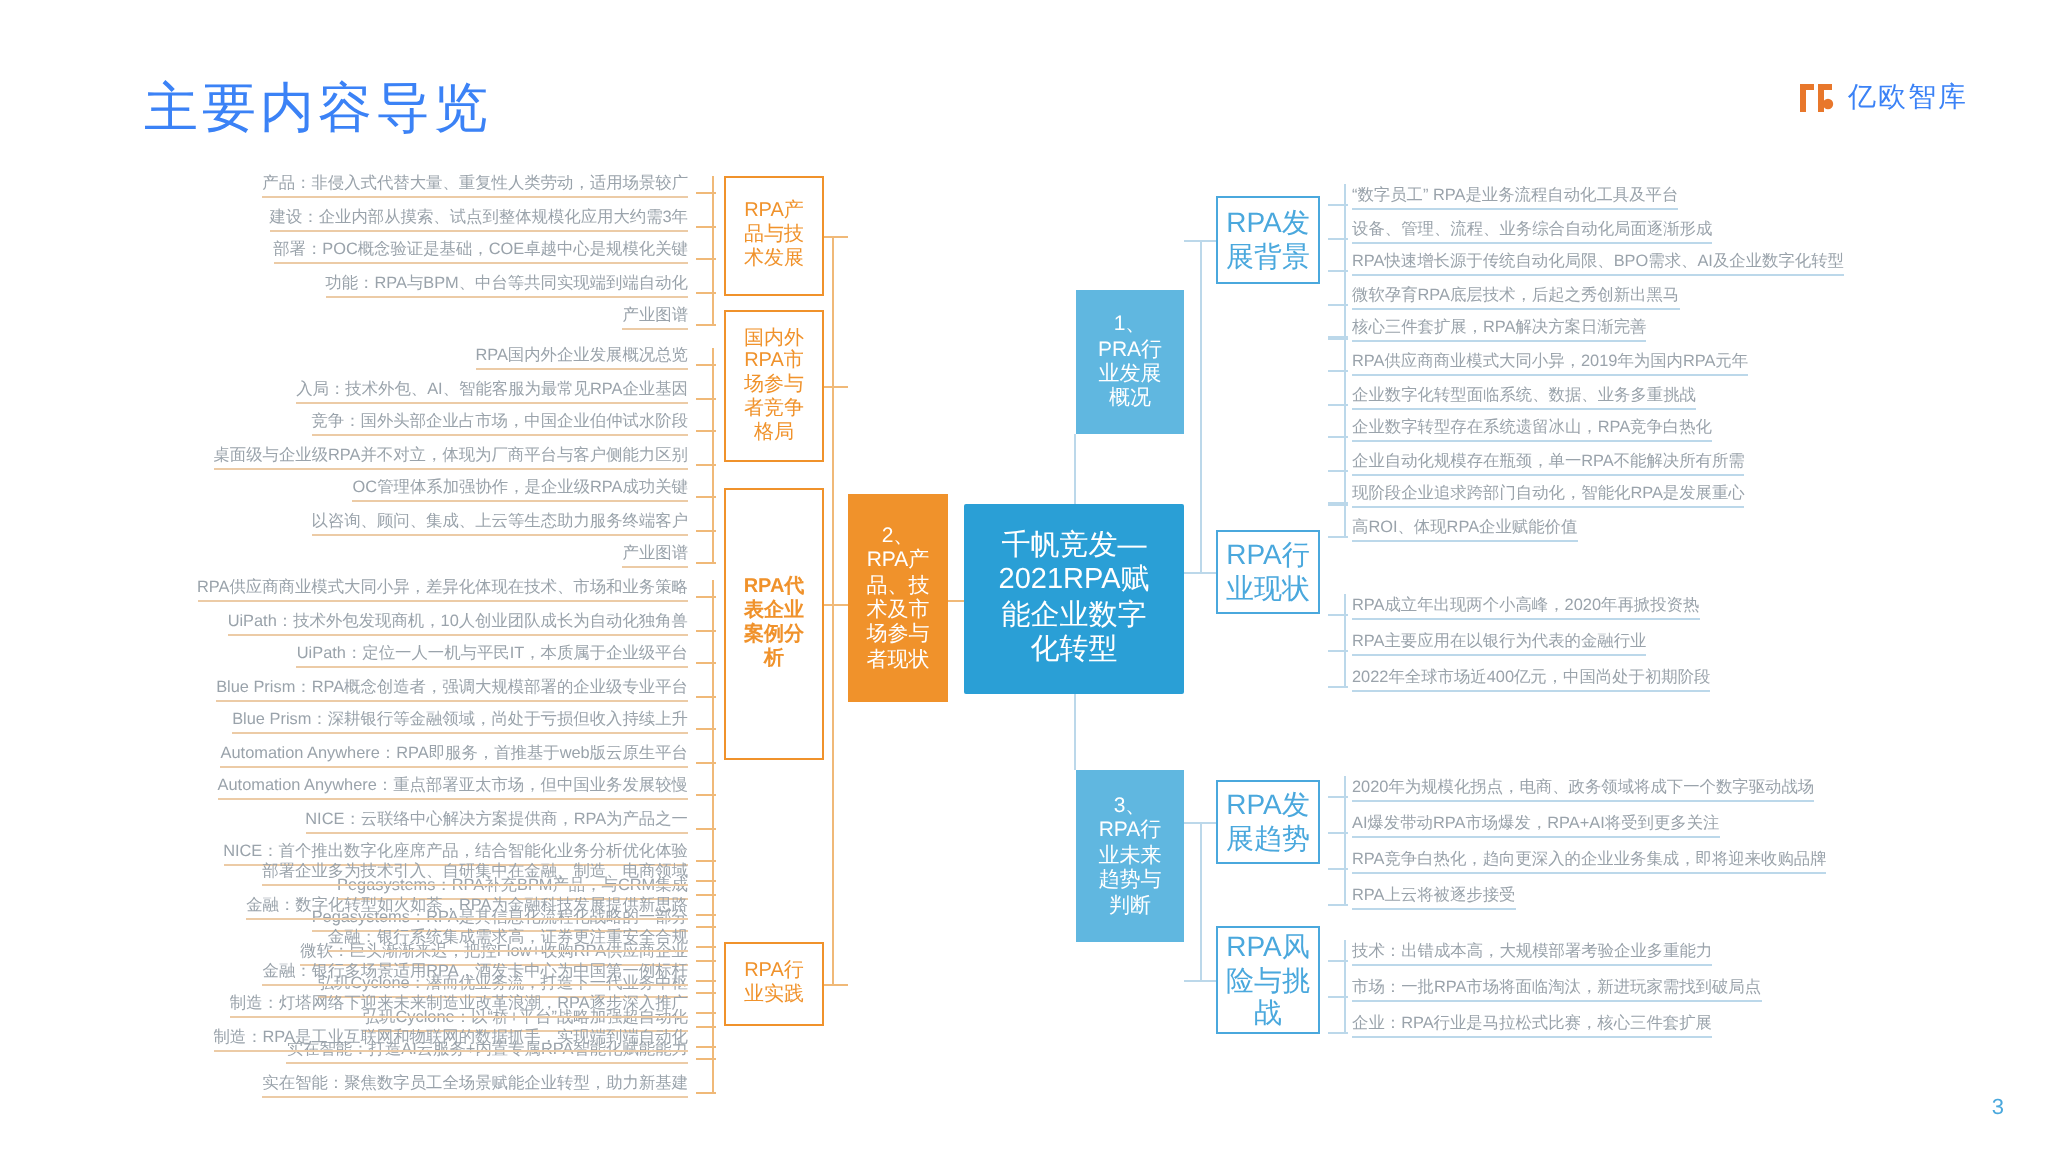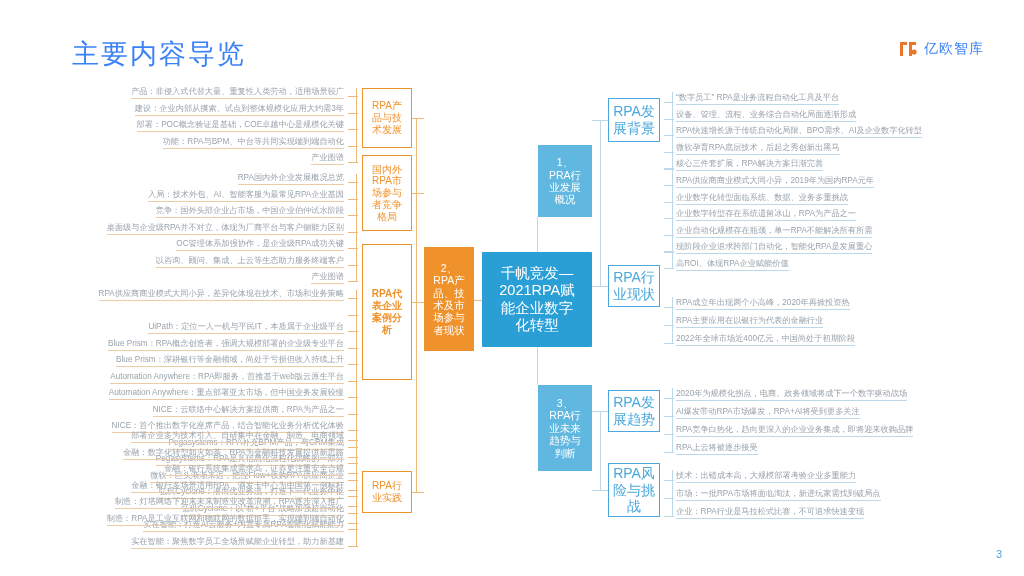--- a/index.html
+++ b/index.html
@@ -152,21 +152,21 @@
     <div class="leaf right blue-ul" style="top: 125.2px; left: 676px;">RPA快速增长源于传统自动化局限、BPO需求、AI及企业数字化转型</div>
     <div class="conn h" style="left: 664px; top: 135.2px; width: 10px;"></div>
     <div class="leaf right blue-ul" style="top: 141.8px; left: 676px;">微软孕育RPA底层技术，后起之秀创新出黑马</div>
     <div class="conn h" style="left: 664px; top: 151.8px; width: 10px;"></div>
     <div class="leaf right blue-ul" style="top: 158.4px; left: 676px;">核心三件套扩展，RPA解决方案日渐完善</div>
     <div class="conn h" style="left: 664px; top: 168.4px; width: 10px;"></div>
     <div class="leaf right blue-ul" style="top: 175px; left: 676px;">RPA供应商商业模式大同小异，2019年为国内RPA元年</div>
     <div class="conn h" style="left: 664px; top: 185px; width: 10px;"></div>
     <div class="leaf right blue-ul" style="top: 191.6px; left: 676px;">企业数字化转型面临系统、数据、业务多重挑战</div>
     <div class="conn h" style="left: 664px; top: 201.6px; width: 10px;"></div>
-    <div class="leaf right blue-ul" style="top: 208.2px; left: 676px;">企业数字转型存在系统遗留冰山，RPA为产品之一</div>
+    <div class="leaf right blue-ul" style="top: 208.2px; left: 676px;">企业数字转型存在系统遗留冰山，RPA竞争白热化</div>
     <div class="conn h" style="left: 664px; top: 218.2px; width: 10px;"></div>
     <div class="leaf right blue-ul" style="top: 224.8px; left: 676px;">企业自动化规模存在瓶颈，单一RPA不能解决所有所需</div>
     <div class="conn h" style="left: 664px; top: 234.8px; width: 10px;"></div>
     <div class="leaf right blue-ul" style="top: 241.4px; left: 676px;">现阶段企业追求跨部门自动化，智能化RPA是发展重心</div>
     <div class="conn h" style="left: 664px; top: 251.4px; width: 10px;"></div>
     <div class="leaf right blue-ul" style="top: 258px; left: 676px;">高ROI、体现RPA企业赋能价值</div>
     <div class="conn h" style="left: 664px; top: 268px; width: 10px;"></div>
     <div class="conn v" style="left: 672px; top: 92px; height: 176.6px;"></div>
     <div class="leaf right blue-ul" style="top: 297px; left: 676px;">RPA成立年出现两个小高峰，2020年再掀投资热</div>
     <div class="conn h" style="left: 664px; top: 307px; width: 10px;"></div>
@@ -222,20 +222,21 @@
     <div class="conn h orange" style="left: 348px; top: 231.5px; width: 10px;"></div>
     <div class="leaf left orange-ul" style="top: 238px; right: 680px;">OC管理体系加强协作，是企业级RPA成功关键</div>
     <div class="conn h orange" style="left: 348px; top: 248px; width: 10px;"></div>
     <div class="leaf left orange-ul" style="top: 254.5px; right: 680px;">以咨询、顾问、集成、上云等生态助力服务终端客户</div>
     <div class="conn h orange" style="left: 348px; top: 264.5px; width: 10px;"></div>
     <div class="leaf left orange-ul" style="top: 271px; right: 680px;">产业图谱</div>
     <div class="conn h orange" style="left: 348px; top: 281px; width: 10px;"></div>
     <div class="conn v orange" style="left: 356px; top: 174px; height: 107px;"></div>
     <div class="leaf left orange-ul" style="top: 288px; right: 680px;">RPA供应商商业模式大同小异，差异化体现在技术、市场和业务策略</div>
     <div class="conn h orange" style="left: 348px; top: 298px; width: 10px;"></div>
+    <div class="leaf left orange-ul" style="top: 304.5px; right: 680px;">UiPath：技术外包发现商机，10人创业团队成长为自动化独角兽</div>
     <div class="conn h orange" style="left: 348px; top: 314.5px; width: 10px;"></div>
     <div class="leaf left orange-ul" style="top: 321px; right: 680px;">UiPath：定位一人一机与平民IT，本质属于企业级平台</div>
     <div class="conn h orange" style="left: 348px; top: 331px; width: 10px;"></div>
     <div class="leaf left orange-ul" style="top: 337.5px; right: 680px;">Blue Prism：RPA概念创造者，强调大规模部署的企业级专业平台</div>
     <div class="conn h orange" style="left: 348px; top: 347.5px; width: 10px;"></div>
     <div class="leaf left orange-ul" style="top: 354px; right: 680px;">Blue Prism：深耕银行等金融领域，尚处于亏损但收入持续上升</div>
     <div class="conn h orange" style="left: 348px; top: 364px; width: 10px;"></div>
     <div class="leaf left orange-ul" style="top: 370.5px; right: 680px;">Automation Anywhere：RPA即服务，首推基于web版云原生平台</div>
     <div class="conn h orange" style="left: 348px; top: 380.5px; width: 10px;"></div>
     <div class="leaf left orange-ul" style="top: 387px; right: 680px;">Automation Anywhere：重点部署亚太市场，但中国业务发展较慢</div>
@@ -292,16 +293,16 @@
     <div class="conn h" style="left: 664px; top: 416px; width: 10px;"></div>
     <div class="leaf right blue-ul" style="top: 424px; left: 676px;">RPA竞争白热化，趋向更深入的企业业务集成，即将迎来收购品牌</div>
     <div class="conn h" style="left: 664px; top: 434px; width: 10px;"></div>
     <div class="leaf right blue-ul" style="top: 442px; left: 676px;">RPA上云将被逐步接受</div>
     <div class="conn h" style="left: 664px; top: 452px; width: 10px;"></div>
     <div class="conn v" style="left: 672px; top: 388px; height: 64px;"></div>
     <div class="leaf right blue-ul" style="top: 470px; left: 676px;">技术：出错成本高，大规模部署考验企业多重能力</div>
     <div class="conn h" style="left: 664px; top: 480px; width: 10px;"></div>
     <div class="leaf right blue-ul" style="top: 488px; left: 676px;">市场：一批RPA市场将面临淘汰，新进玩家需找到破局点</div>
     <div class="conn h" style="left: 664px; top: 498px; width: 10px;"></div>
-    <div class="leaf right blue-ul" style="top: 506px; left: 676px;">企业：RPA行业是马拉松式比赛，不可追求快速变现</div>
+    <div class="leaf right blue-ul" style="top: 506px; left: 676px;">企业：RPA行业是马拉松式比赛，核心三件套扩展</div>
     <div class="conn h" style="left: 664px; top: 516px; width: 10px;"></div>
     <div class="conn v" style="left: 672px; top: 470px; height: 46px;"></div>
   </div>
 
 </body></html>

